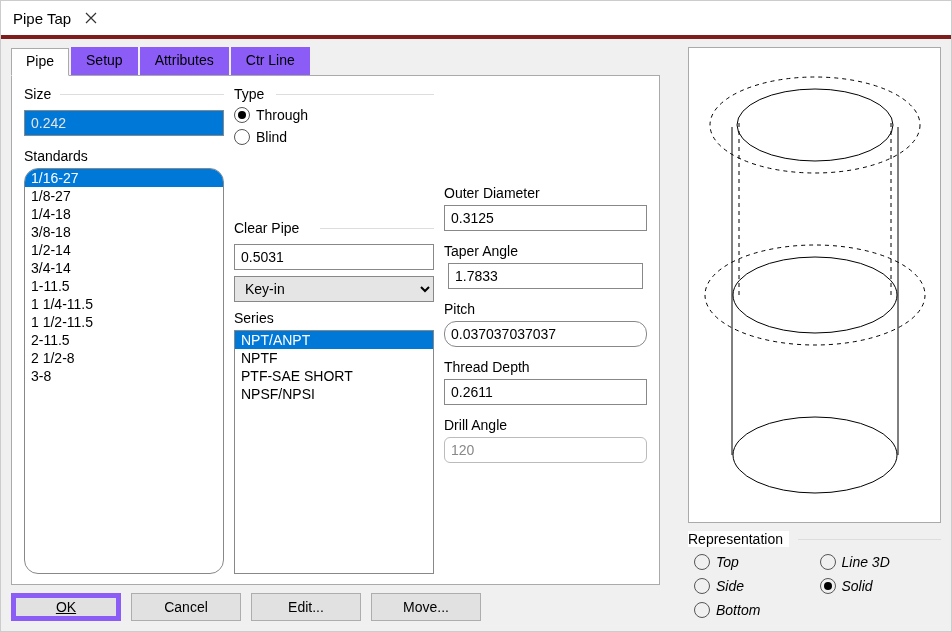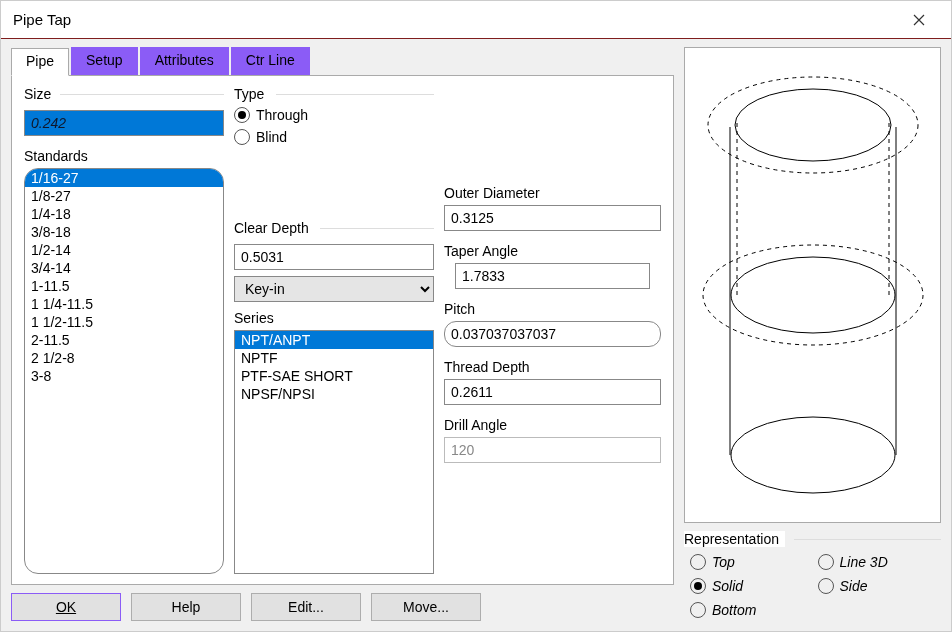--- a/index.html
+++ b/index.html
@@ -1,47 +1,47 @@
 <!DOCTYPE html>
 <html><head>
   <meta charset="utf-8">
   <style>
     * { box-sizing: border-box; font-family: "Segoe UI", Tahoma, sans-serif; font-size: 14px; }
     body { margin: 0; background: #fff; }
     .dialog { width: 952px; height: 632px; border: 1px solid #ccc; background: #fff; display: flex; flex-direction: column; overflow: hidden; }
-    .titlebar { display: flex; justify-content: space-between; align-items: center; height: 38px; padding: 0 12px; background: #fff; border-bottom: 1px solid #7f1d1d; }
+    .titlebar { display: flex; align-items: center; height: 38px; padding: 0 12px; background: #fff; border-bottom: 4px solid #7f1d1d; }
     .title { font-size: 15px; }
     .close-btn { width: 40px; height: 30px; display: flex; align-items: center; justify-content: center; cursor: pointer; }
     .close-btn svg { width: 12px; height: 12px; }
-    .body { flex: 1; background: #f0f0f0; padding: 8px 10px 10px 10px; display: flex; gap: 10px; overflow: hidden; }
+    .body { flex: 1; background: #f0f0f0; padding: 8px 10px 10px 10px; display: flex; gap: 28px; overflow: hidden; }
     .left { flex: 1; display: flex; flex-direction: column; }
     .right { width: 280px; display: flex; flex-direction: column; gap: 8px; }
     .tabs { display: flex; gap: 2px; margin-bottom: 0; }
     .tab { padding: 4px 14px 6px; background: #8b5cf6; border: 1px solid transparent; border-bottom: none; cursor: pointer; }
     .tab.active { background: #fff; border: 1px solid #aaa; border-bottom: 1px solid #fff; position: relative; top: 1px; z-index: 2; }
     .tabpanel { flex: 1; background: #fff; border: 1px solid #aaa; padding: 10px 12px; display: flex; gap: 10px; position: relative; }
     .col { display: flex; flex-direction: column; justify-content: center; }
     .col1 { width: 200px; }
     .col2 { width: 200px; }
     .col3 { flex: 1; }
     .grouplabel { color: #000; margin-bottom: 2px; position: relative; }
     .grouplabel::after { content: ""; position: absolute; top: 50%; left: calc(var(--lw,40px)); right: 0; border-top: 1px solid #ddd; }
     .grouplabel span { background: #fff; padding-right: 6px; position: relative; z-index: 1; }
     input.text, select, .listbox { border: 1px solid #888; background: #fff; padding: 2px 6px; height: 26px; outline: none; }
-    input.text.selected { background: #0078d7; color: #0f172a; font-style: italic; }
+    input.text.selected { background: #0078d7; color: #e5e5e5; }
     input.text.disabled { color: #888; background: #fff; border-color: #bbb; }
     .listbox { height: auto; padding: 0; overflow: auto; }
     .list-item { padding: 1px 6px; cursor: pointer; }
     .list-item.selected { background: #0078d7; color: #fff; }
     .radio { display: flex; align-items: center; gap: 6px; padding: 3px 0; cursor: pointer; }
     .radio-circle { width: 16px; height: 16px; border: 1px solid #555; border-radius: 50%; display: flex; align-items: center; justify-content: center; }
     .radio.sel .radio-circle::after { content: ""; width: 8px; height: 8px; background: #000; border-radius: 50%; }
     .btnrow { display: flex; gap: 10px; margin-top: 8px; }
     button.dlg { width: 110px; height: 28px; background: #e1e1e1; border: 1px solid #adadad; cursor: pointer; }
-    button.dlg.default { border: 1px solid #8b5cf6; text-decoration: underline; }
+    button.dlg.default { border: 5px solid #8b5cf6; text-decoration: underline; }
     select { width: 100%; background: #e5e5e5; }
     .preview { flex: 1; background: #fff; border: 1px solid #aaa; display: flex; align-items: center; justify-content: center; }
     .rep-group { background: #f0f0f0; }
     .rep-inner { display: grid; grid-template-columns: 1fr 1fr; gap: 2px 10px; padding: 2px 6px 0 6px; font-style: italic; }
     .rep-label { --lw: 110px; }
   </style>
 </head>
 <body>
 
 <div class="dialog">
@@ -90,56 +90,56 @@
           <div class="radio sel">
               <div class="radio-circle"></div>
               <span>Through</span>
             </div>
           <div class="radio">
               <div class="radio-circle"></div>
               <span>Blind</span>
             </div>
 
           <div style="height:72px"></div>
-          <div class="grouplabel" style="--lw:86px"><span>Clear Depth</span></div>
+          <div class="grouplabel" style="--lw:86px"><span>Clear Pipe</span></div>
           <input class="text" style="margin: 6px 0px;" value="0.5031">
           <select style="margin-bottom:8px;">
             <option>Key-in</option>
           </select>
 
           <div>Series</div>
           <div class="listbox" style="flex:1; margin-top:4px;">
             <div class="list-item selected">NPT/ANPT</div>
             <div class="list-item">NPTF</div>
             <div class="list-item">PTF-SAE SHORT</div>
             <div class="list-item">NPSF/NPSI</div>
           </div>
         </div>
 
         <div class="col col3">
           <div>Outer Diameter</div>
           <input class="text" style="margin: 4px 0px 12px;" value="0.3125">
 
           <div>Taper Angle</div>
-          <input class="text" style="margin: 4px 11px 12px;" value="1.7833">
+          <input class="text" style="margin: 4px 4px 12px;" value="1.7833">
 
           <div>Pitch</div>
           <input class="text" style="margin: 4px 0px 12px; border-radius: 12px;" value="0.037037037037">
 
           <div>Thread Depth</div>
           <input class="text" style="margin: 4px 0px 12px;" value="0.2611">
 
           <div style="color:#000000">Drill Angle</div>
-          <input class="text disabled" disabled="" style="margin: 4px 0px 12px;" value="120">
+          <input class="text disabled" disabled="" style="margin: 4px 0px 12px; border-radius: 6px;" value="120">
         </div>
       </div>
 
       <div class="btnrow">
         <button class="dlg default">OK</button>
-        <button class="dlg">Help</button>
+        <button class="dlg">Cancel</button>
         <button class="dlg">Edit...</button>
         <button class="dlg">Move...</button>
       </div>
     </div>
 
     <div class="right">
       <div class="preview">
         <svg width="240" height="440" viewBox="0 0 240 440">
           <ellipse cx="120" cy="60" rx="105" ry="48" fill="none" stroke="#000" stroke-dasharray="4 4"></ellipse>
           <ellipse cx="120" cy="60" rx="78" ry="36" fill="none" stroke="#000"></ellipse>
@@ -156,27 +156,27 @@
         <div class="grouplabel rep-label"><span>Representation</span></div>
         <div class="rep-inner">
           <div class="radio">
               <div class="radio-circle"></div>
               <span>Top</span>
             </div>
           <div class="radio">
               <div class="radio-circle"></div>
               <span>Line 3D</span>
             </div>
+          <div class="radio">
+              <div class="radio-circle"></div>
+              <span>Side</span>
+            </div>
           <div class="radio sel">
               <div class="radio-circle"></div>
               <span>Solid</span>
-            </div>
-          <div class="radio">
-              <div class="radio-circle"></div>
-              <span>Side</span>
             </div>
           <div class="radio">
               <div class="radio-circle"></div>
               <span>Bottom</span>
             </div>
         </div>
       </div>
     </div>
   </div>
 </div>

